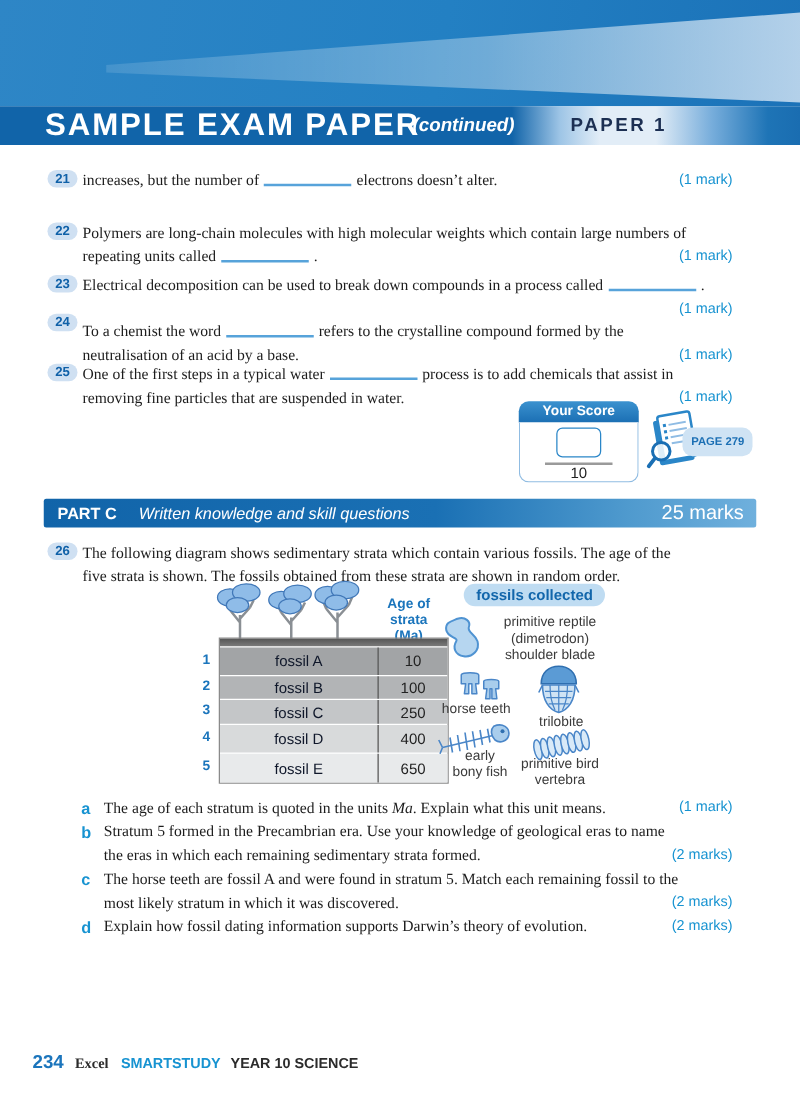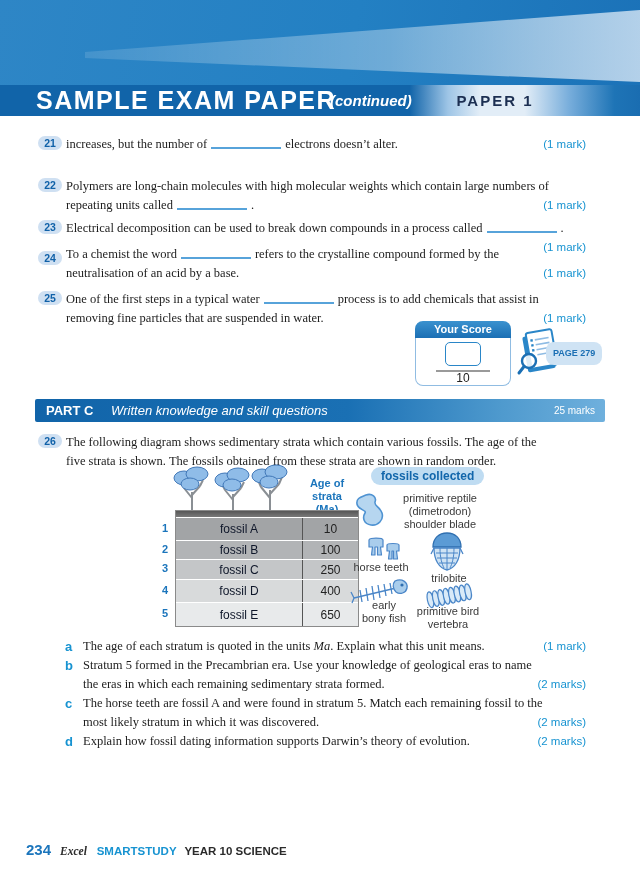--- a/index.html
+++ b/index.html
@@ -40,39 +40,39 @@
   .score-total{position:absolute;left:0;top:33px;width:100%;text-align:center;font-size:12px;color:#222;}
   .pageref{position:absolute;left:516px;top:327px;width:110px;height:52px;}
   .pageref-pill{position:absolute;left:30px;top:15px;background:#cfe3f4;border-radius:8px;padding:6px 7px;
                 color:#1b6fb4;font:bold 9px/11px "Liberation Sans",sans-serif;white-space:nowrap;}
   
   .partbar{position:absolute;left:35px;top:399px;width:570px;height:23px;border-radius:2px;
            background:linear-gradient(90deg,#1164a9 0%,#1a70b4 55%,#4f9ace 82%,#6fb0dd 100%);
            font-family:"Liberation Sans",sans-serif;color:#fff;}
   .partbar .plabel{position:absolute;left:11px;top:0;line-height:23px;font-weight:bold;font-size:13px;}
   .partbar .pdesc{position:absolute;left:76px;top:0;line-height:23px;font-style:italic;font-size:13px;}
-  .partbar .pmarks{position:absolute;right:10px;top:0;line-height:23px;font-size:10px;}
+  .partbar .pmarks{position:absolute;right:10px;top:0;line-height:23px;font-size:16px;}
   
   .agehdr{position:absolute;left:296px;top:477px;width:62px;text-align:center;color:#1b75bc;
           font:bold 11px/13px "Liberation Sans",sans-serif;}
   .strata{position:absolute;left:175px;top:510px;width:182px;border:1px solid #8a8a8a;
           font-family:"Liberation Sans",sans-serif;}
   .ground{height:6px;background:linear-gradient(#565656,#7a7a7a);}
   .srow{display:flex;margin-top:1px;}
   .fname{flex:1;text-align:center;font-size:12px;color:#0f172a;display:flex;align-items:center;justify-content:center;}
   .fage{width:55px;border-left:1px solid #555;text-align:center;font-size:12px;color:#222;
         display:flex;align-items:center;justify-content:center;}
   .snum{position:absolute;width:14px;text-align:center;color:#1b75bc;font:bold 11px/16px "Liberation Sans",sans-serif;}
   .fpill{position:absolute;left:371px;top:467px;background:#bfdcf2;border-radius:9px;padding:2px 10px;
          color:#1266ab;font:bold 12px/14px "Liberation Sans",sans-serif;}
   .flabel{position:absolute;text-align:center;color:#3a3a3a;font:11px/13px "Liberation Sans",sans-serif;}
   
   .footnum{position:absolute;left:26px;top:841px;color:#1b75bc;font:bold 15px/18px "Liberation Sans",sans-serif;}
   .footbrand{position:absolute;left:60px;top:844px;font-size:11.5px;line-height:14px;white-space:nowrap;}
-  .b-excel{font-family:"Liberation Serif",serif;font-style:italic;font-weight:bold;color:#2b2b2b;}
+  .b-excel{font-family:"Liberation Serif",serif;font-weight:bold;color:#2b2b2b;}
   .b-smart{font-family:"Liberation Sans",sans-serif;font-weight:bold;color:#1793d1;margin-left:7px;}
   .b-suffix{font-family:"Liberation Sans",sans-serif;font-weight:bold;color:#2b2b2b;margin-left:5px;}
   .it{font-style:italic;}
 </style>
 </head>
 <body>
 
 <div class="page">
 
   <div class="banner">
@@ -114,21 +114,21 @@
   <div class="qblock" style="top:219px">
     <div class="ln">
       <span>Electrical decomposition can be used to break down compounds in a process called</span><span class="blank"></span><span>.</span>
     </div>
     <div class="ln">
         <span class="marks">(1 mark)</span>
       </div>
   </div>
 
   <div class="qnum" style="top:251px">24</div>
-  <div class="qblock" style="top:245px">
+  <div class="qblock" style="top:256px">
     <div class="ln">
       <span>To a chemist the word</span><span class="blank"></span><span>refers to the crystalline compound formed by the</span>
     </div>
     <div class="ln">
       <span>neutralisation of an acid by a base.</span>
       <span class="marks">(1 mark)</span>
     </div>
   </div>
 
   <div class="qnum" style="top:291px">25</div>

